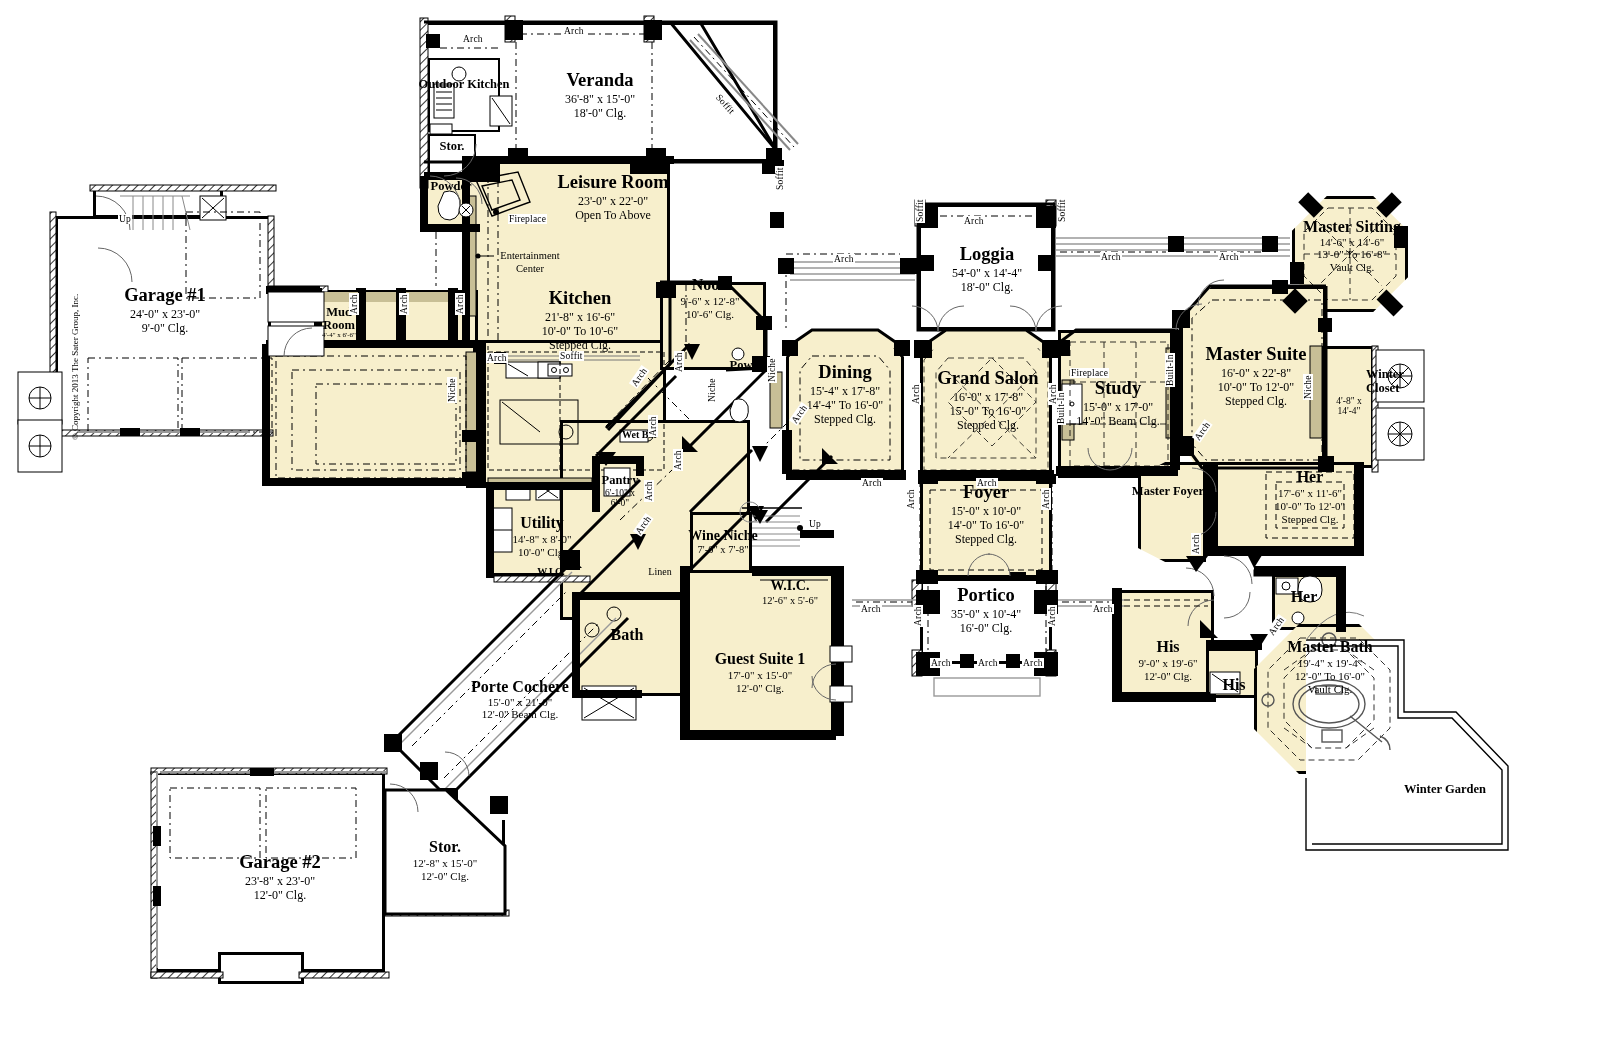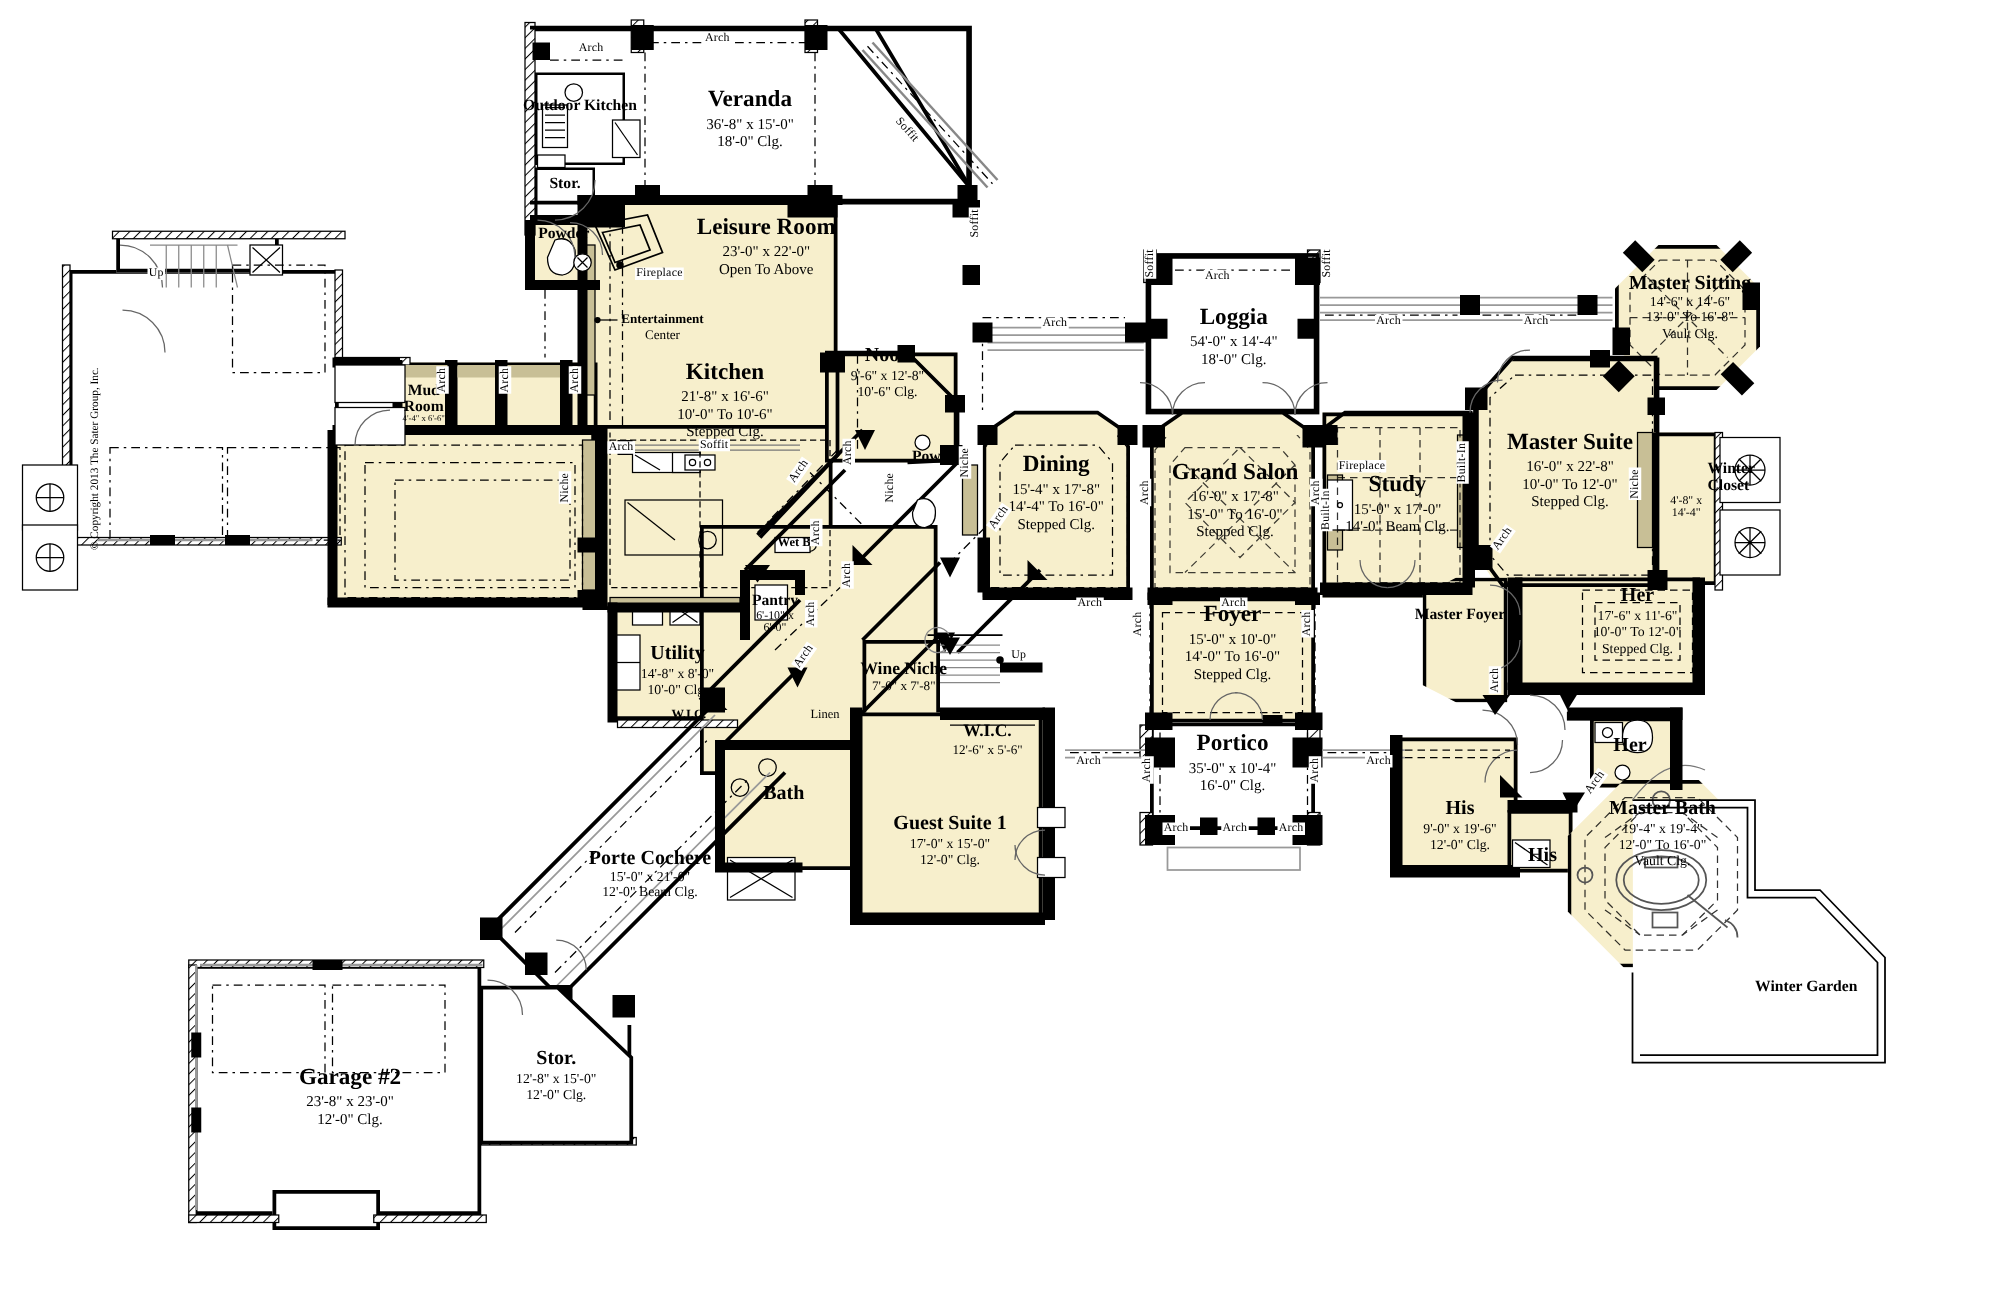--- a/index.html
+++ b/index.html
@@ -724,20 +724,25 @@
       <line x1="498" y1="180" x2="498" y2="344"></line>
       <line x1="488" y1="176" x2="488" y2="350"></line>
       <line x1="436" y1="232" x2="436" y2="286"></line>
       <line x1="686" y1="284" x2="686" y2="360"></line>
       <line x1="920" y1="480" x2="920" y2="572"></line>
       <line x1="1052" y1="480" x2="1052" y2="572"></line>
     </g>
 
   </svg>
 
+  <div class="lbl s24" style="left:75px;top:285px;width:180px;">
+    <span class="nm">Garage #1</span>
+    <span class="dm">24'-0" x 23'-0"</span>
+    <span class="dm">9'-0" Clg.</span>
+  </div>
 
   <div class="lbl s24" style="left:190px;top:852px;width:180px;">
     <span class="nm">Garage #2</span>
     <span class="dm">23'-8" x 23'-0"</span>
     <span class="dm">12'-0" Clg.</span>
   </div>
 
   <div class="lbl s24" style="left:500px;top:70px;width:200px;">
     <span class="nm">Veranda</span>
     <span class="dm">36'-8" x 15'-0"</span>
@@ -932,21 +937,21 @@
 
   <div class="lbl s20" style="left:385px;top:838px;width:120px;">
     <span class="nm">Stor.</span>
     <span class="dm">12'-8" x 15'-0"</span>
     <span class="dm">12'-0" Clg.</span>
   </div>
 
   <div class="copy" style="left:70px;top:440px;">© Copyright 2013  The Sater Group, Inc.</div>
 
   <div class="lbl" style="left:480px;top:250px;width:100px;font-size:10.5px;line-height:1.2;">
-    <span style="display:block;font-weight:bold;">Entertainment</span>
+    <span style="display:block;">Entertainment</span>
     <span style="display:block;">Center</span>
   </div>
 
   <div id="ann-layer">
       <div class="ann" style="left: 462px; top: 34px; transform-origin: 0px 50%; background: rgb(255, 255, 255); padding: 0px 1px;">Arch</div>
       <div class="ann" style="left: 563px; top: 26px; transform-origin: 0px 50%; background: rgb(255, 255, 255); padding: 0px 1px;">Arch</div>
       <div class="ann" style="left: 717px; top: 90px; transform: rotate(48deg); transform-origin: 0px 50%; background: rgb(255, 255, 255); padding: 0px 1px;">Soffit</div>
       <div class="ann" style="left: 780px; top: 186px; transform: rotate(-90deg); transform-origin: 0px 50%; background: rgb(255, 255, 255); padding: 0px 1px;">Soffit</div>
       <div class="ann" style="left: 833px; top: 254px; transform-origin: 0px 50%; background: rgb(255, 255, 255); padding: 0px 1px;">Arch</div>
       <div class="ann" style="left: 920px; top: 218px; transform: rotate(-90deg); transform-origin: 0px 50%; background: rgb(255, 255, 255); padding: 0px 1px;">Soffit</div>

